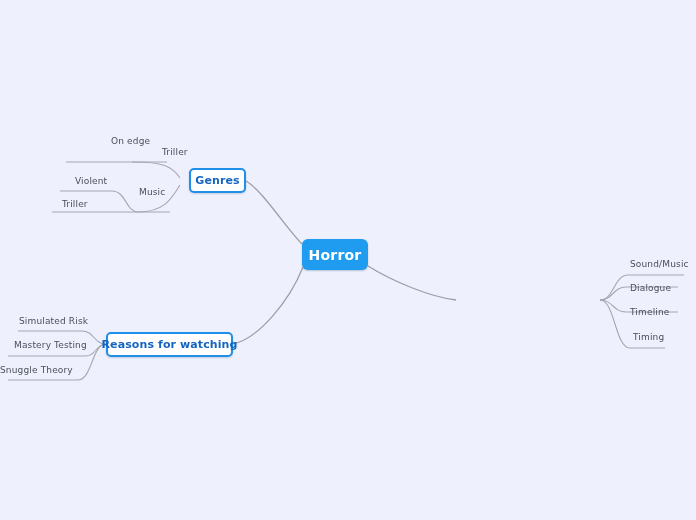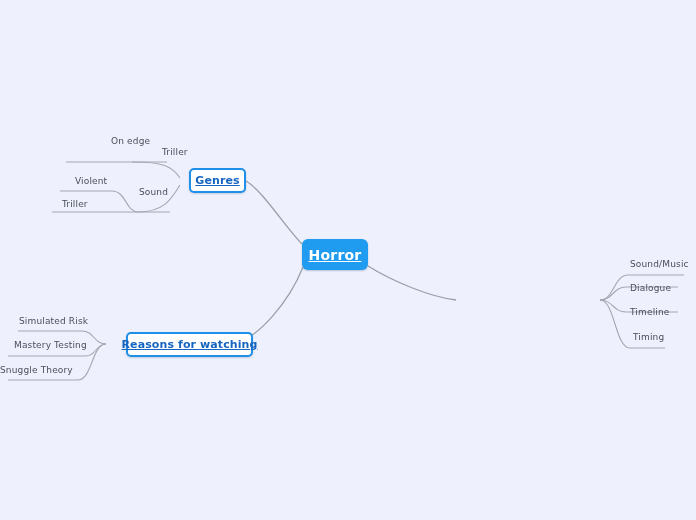--- a/index.html
+++ b/index.html
@@ -37,21 +37,20 @@
     stroke-width: 1.1;
   }
   
   .node {
     position: absolute;
     box-sizing: border-box;
     display: flex;
     align-items: center;
     justify-content: center;
     white-space: nowrap;
-    text-decoration: underline;
   }
   .node-root {
     background: #1f9bef;
     color: #ffffff;
     border-radius: 6px;
     font-weight: bold;
     font-size: 14px;
     letter-spacing: 0.2px;
     box-shadow: 0 1px 2px rgba(40,70,110,0.28);
   }
@@ -105,28 +104,28 @@
 
   <div class="node node-root" style="left:302px; top:239px; width:66px; height:31px;">
     <span>Horror</span>
   </div>
 
   <div class="node node-branch" style="left:189px; top:168px; width:57px; height:25px;">
     <span>Genres</span>
   </div>
 
 
-  <div class="node node-branch" style="left:106px; top:332px; width:127px; height:25px;margin-left:20px;">
+  <div class="node node-branch" style="left:106px; top:332px; width:127px; height:25px;">
     <span>Reasons for watching</span>
   </div>
 
   <div class="leaf" style="left:67px; top:136px;margin-left:44px;">On edge</div>
   <div class="leaf" style="left:134px; top:147px;margin-left:28px;">Triller</div>
   <div class="leaf" style="left:75px; top:176px;">Violent</div>
-  <div class="leaf" style="left:139px; top:187px;">Sound</div>
+  <div class="leaf" style="left:139px; top:187px;">Music</div>
   <div class="leaf" style="left:62px; top:199px;">Triller</div>
 
   <div class="leaf" style="left:630px; top:259px;">Sound/Music</div>
   <div class="leaf" style="left:630px; top:283px;">Dialogue</div>
   <div class="leaf" style="left:630px; top:307px;">Timeline</div>
   <div class="leaf" style="left:633px; top:332px;">Timing</div>
 
   <div class="leaf" style="left:19px; top:316px;">Simulated Risk</div>
   <div class="leaf" style="left:14px; top:340px;">Mastery Testing</div>
   <div class="leaf" style="left:0; top:365px;">Snuggle Theory</div>

